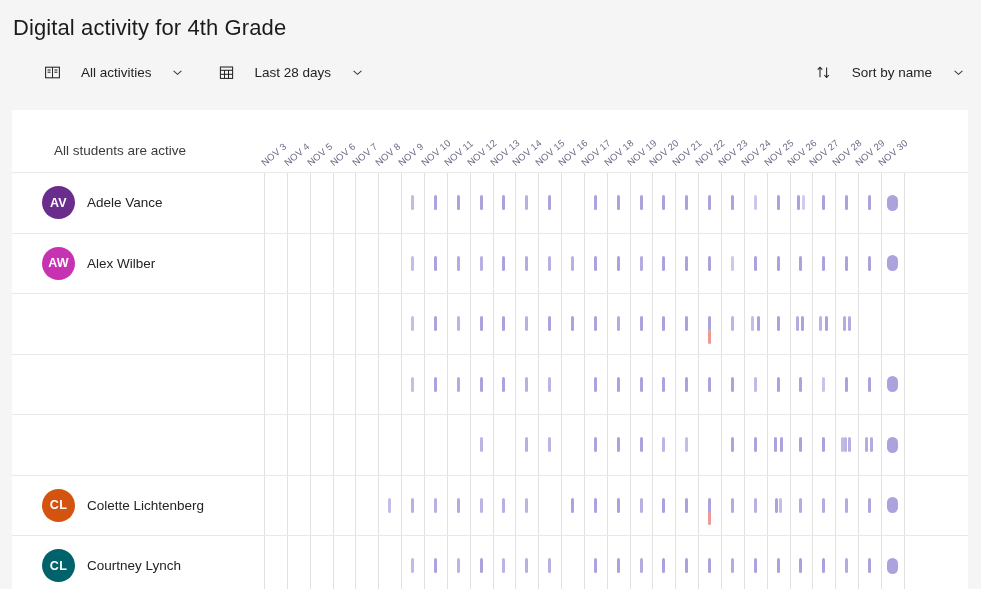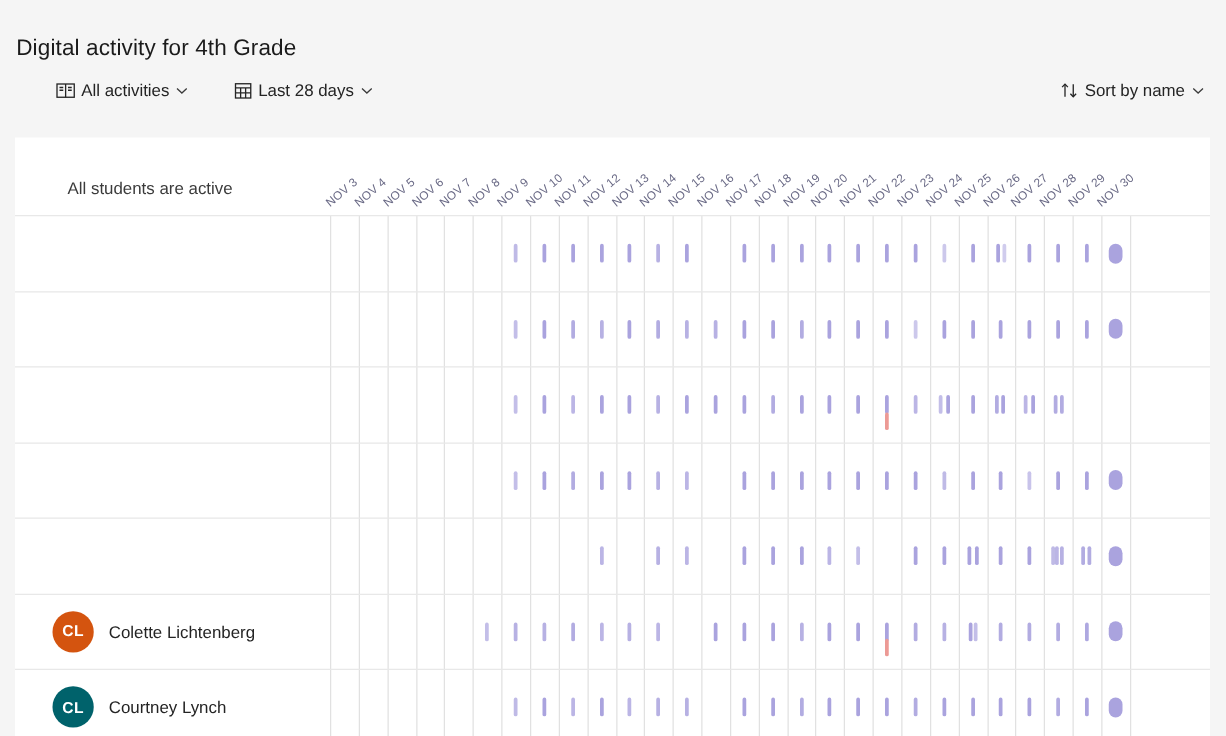--- a/index.html
+++ b/index.html
@@ -17,22 +17,22 @@
     position: relative;
     width: 981px;
     height: 589px;
     background: #f5f5f5;
   }
 
   
   .page-title {
     position: absolute;
     left: 13px;
-    top: 16px;
-    font-size: 18px;
+    top: 0;
+    font-size: 22px;
     font-weight: 400;
     color: #1b1b1b;
     letter-spacing: 0.1px;
   }
 
   .toolbar {
     position: absolute;
     left: 11px;
     top: 56px;
     right: 11px;
@@ -52,21 +52,21 @@
     font-family: "Liberation Sans", sans-serif;
     color: #242424;
     outline: none;
     border-radius: 1px;
   }
   .search-box::placeholder { color: #717171; }
 
   .tb-btn {
     display: flex;
     align-items: center;
-    gap: 4px;
+    gap: 20px;
     height: 30px;
     padding: 0 6px;
     background: transparent;
     border: none;
     cursor: pointer;
     font-size: 13.5px;
     color: #242424;
     font-family: "Liberation Sans", sans-serif;
   }
 
@@ -327,20 +327,24 @@
         <div class="col-line" style="left: 525.55px;"></div>
         <div class="col-line" style="left: 548.4px;"></div>
         <div class="col-line" style="left: 571.25px;"></div>
         <div class="col-line" style="left: 594.1px;"></div>
         <div class="col-line" style="left: 616.95px;"></div>
         <div class="col-line" style="left: 639.8px;"></div>
       </div>
 
     <div class="rows-wrap" id="rows-wrap">
         <div class="row">
+          <div class="row-label">
+            <div class="avatar" style="background: rgb(107, 45, 139);">AV</div>
+            <div class="student-name">Adele Vance</div>
+          </div>
           <div class="tick" style="left: 399.025px; top: 22px; height: 15px; background: rgb(170, 163, 222); opacity: 0.75;"></div>
           <div class="tick" style="left: 421.875px; top: 22px; height: 15px; background: rgb(170, 163, 222); opacity: 1;"></div>
           <div class="tick" style="left: 444.725px; top: 22px; height: 15px; background: rgb(170, 163, 222); opacity: 1;"></div>
           <div class="tick" style="left: 467.575px; top: 22px; height: 15px; background: rgb(170, 163, 222); opacity: 1;"></div>
           <div class="tick" style="left: 490.425px; top: 22px; height: 15px; background: rgb(170, 163, 222); opacity: 1;"></div>
           <div class="tick" style="left: 513.275px; top: 22px; height: 15px; background: rgb(170, 163, 222); opacity: 0.85;"></div>
           <div class="tick" style="left: 536.125px; top: 22px; height: 15px; background: rgb(170, 163, 222); opacity: 1;"></div>
           <div class="tick" style="left: 581.825px; top: 22px; height: 15px; background: rgb(170, 163, 222); opacity: 1;"></div>
           <div class="tick" style="left: 604.675px; top: 22px; height: 15px; background: rgb(170, 163, 222); opacity: 1;"></div>
           <div class="tick" style="left: 627.525px; top: 22px; height: 15px; background: rgb(170, 163, 222); opacity: 1;"></div>
@@ -351,20 +355,24 @@
           <div class="tick" style="left: 741.775px; top: 22px; height: 15px; background: rgb(170, 163, 222); opacity: 0.6;"></div>
           <div class="tick" style="left: 764.625px; top: 22px; height: 15px; background: rgb(170, 163, 222); opacity: 1;"></div>
           <div class="tick" style="left: 785.475px; top: 22px; height: 15px; background: rgb(170, 163, 222); opacity: 1;"></div>
           <div class="tick" style="left: 790.475px; top: 22px; height: 15px; background: rgb(170, 163, 222); opacity: 0.55;"></div>
           <div class="tick" style="left: 810.325px; top: 22px; height: 15px; background: rgb(170, 163, 222); opacity: 1;"></div>
           <div class="tick" style="left: 833.175px; top: 22px; height: 15px; background: rgb(170, 163, 222); opacity: 1;"></div>
           <div class="tick" style="left: 856.025px; top: 22px; height: 15px; background: rgb(170, 163, 222); opacity: 1;"></div>
           <div class="blob" style="left: 874.875px; top: 21.5px; height: 16px; background: rgb(170, 163, 222);"></div>
         </div>
         <div class="row">
+          <div class="row-label">
+            <div class="avatar" style="background: rgb(199, 50, 178);">AW</div>
+            <div class="student-name">Alex Wilber</div>
+          </div>
           <div class="tick" style="left: 399.025px; top: 22px; height: 15px; background: rgb(170, 163, 222); opacity: 0.7;"></div>
           <div class="tick" style="left: 421.875px; top: 22px; height: 15px; background: rgb(170, 163, 222); opacity: 1;"></div>
           <div class="tick" style="left: 444.725px; top: 22px; height: 15px; background: rgb(170, 163, 222); opacity: 0.9;"></div>
           <div class="tick" style="left: 467.575px; top: 22px; height: 15px; background: rgb(170, 163, 222); opacity: 0.85;"></div>
           <div class="tick" style="left: 490.425px; top: 22px; height: 15px; background: rgb(170, 163, 222); opacity: 1;"></div>
           <div class="tick" style="left: 513.275px; top: 22px; height: 15px; background: rgb(170, 163, 222); opacity: 0.9;"></div>
           <div class="tick" style="left: 536.125px; top: 22px; height: 15px; background: rgb(170, 163, 222); opacity: 0.85;"></div>
           <div class="tick" style="left: 558.975px; top: 22px; height: 15px; background: rgb(170, 163, 222); opacity: 0.85;"></div>
           <div class="tick" style="left: 581.825px; top: 22px; height: 15px; background: rgb(170, 163, 222); opacity: 1;"></div>
           <div class="tick" style="left: 604.675px; top: 22px; height: 15px; background: rgb(170, 163, 222); opacity: 1;"></div>

